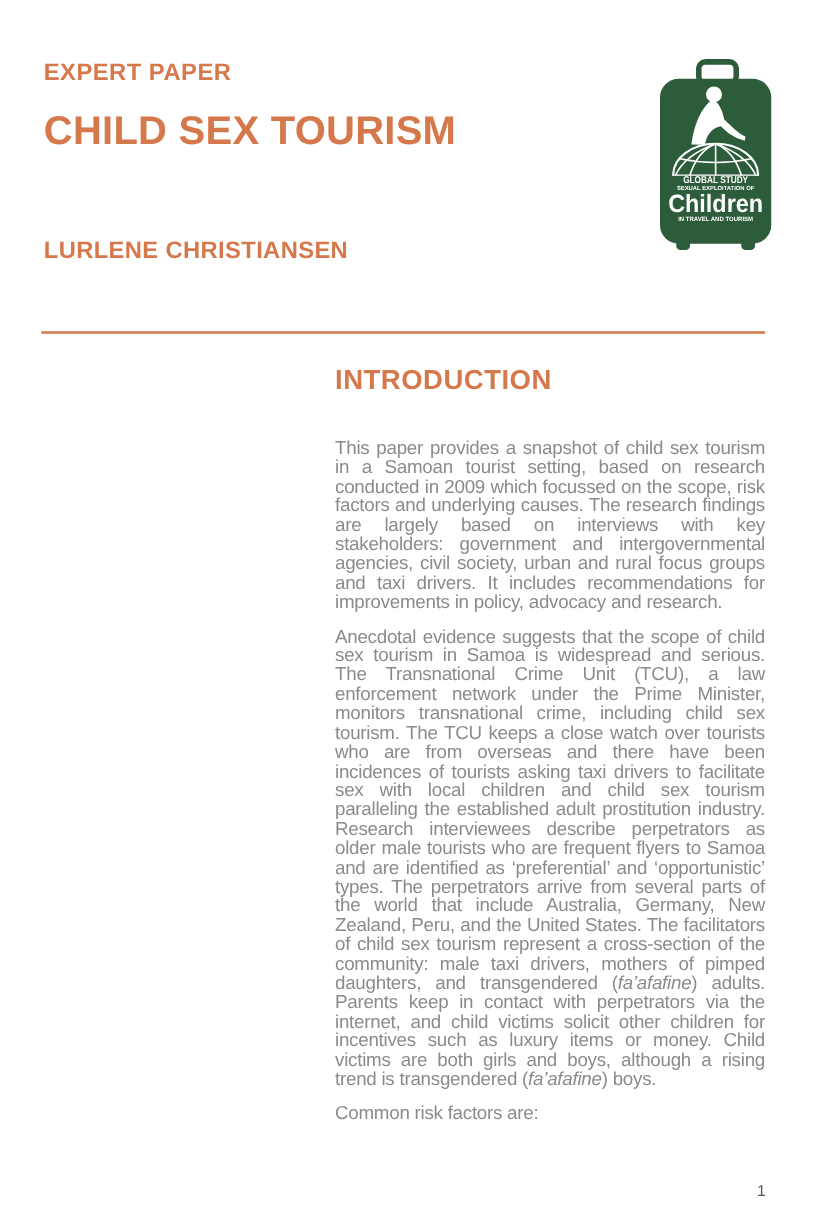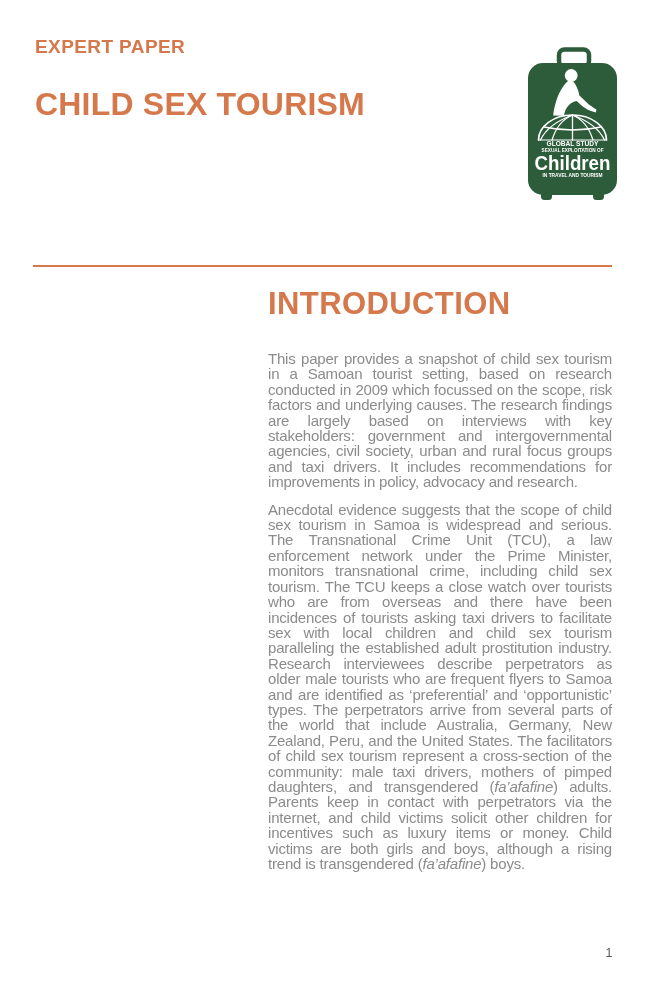--- a/index.html
+++ b/index.html
@@ -10,21 +10,21 @@
   }
   html,body{margin:0;padding:0;background:#ffffff;}
   .page{
     position:relative;
     width:656px;height:982px;
     background:#ffffff;
     font-family:"Liberation Sans","DejaVu Sans",sans-serif;
     overflow:hidden;
   }
   .kicker{
-    position:absolute;left:35px;top:36px;
+    position:absolute;left:35px;top:48px;
     font-size:19px;font-weight:bold;color:var(--accent);
     letter-spacing:0.4px;
   }
   .title{
     position:absolute;left:35px;top:86px;margin:0;
     font-size:32px;line-height:37px;font-weight:bold;color:var(--accent);
     letter-spacing:0.2px;
   }
   .author{
     position:absolute;left:35px;top:190px;
@@ -35,21 +35,21 @@
   .logo text{font-family:"Liberation Sans","DejaVu Sans",sans-serif;fill:#ffffff;}
   .rule{
     position:absolute;left:33px;top:265px;width:579px;height:2px;
     background:var(--accent);
   }
   .content{
     position:absolute;left:268px;top:291px;width:344px;
   }
   .content h2{
     margin:0 0 34px 0;
-    font-size:31px;line-height:26px;font-weight:bold;color:var(--accent);
+    font-size:22px;line-height:26px;font-weight:bold;color:var(--accent);
     letter-spacing:0.4px;
   }
   .content p{
     margin:0 0 12px 0;
     font-size:15px;line-height:15.4px;letter-spacing:-0.2px;
     color:var(--gray);
     text-align:justify;
   }
   .content p.lead{margin:4px 0 0 0;text-align:left;}
   .content h3{
@@ -71,20 +71,21 @@
 </style>
 </head>
 <body>
 
 <div class="page">
 
   <div class="kicker">EXPERT PAPER</div>
 
   <h1 class="title"><span>CHILD SEX TOURISM</span><br></h1>
 
+  <div class="author">LURLENE CHRISTIANSEN</div>
 
   <svg class="logo" width="104" height="160" viewBox="0 0 104 160" aria-hidden="true">
     <g>
       <rect x="35" y="5.5" width="30" height="17" rx="5.5" fill="none" stroke="var(--green)" stroke-width="4.5"></rect>
       <rect x="17" y="146" width="11" height="10" rx="3.5" fill="var(--green)"></rect>
       <rect x="69" y="146" width="11" height="10" rx="3.5" fill="var(--green)"></rect>
       <rect x="4" y="19" width="89" height="132" rx="15" fill="var(--green)"></rect>
     </g>
     <g fill="#ffffff">
       <circle cx="47.2" cy="31.5" r="6.4"></circle>
@@ -107,17 +108,18 @@
   </svg>
 
   <div class="rule"></div>
 
   <main class="content">
     <h2>INTRODUCTION</h2>
     <div id="paragraphs">
         <p><span>This paper provides a snapshot of child sex tourism in a Samoan tourist setting, based on research conducted in 2009 which focussed on the scope, risk factors and underlying causes. The research findings are largely based on interviews with key stakeholders: government and intergovernmental agencies, civil society, urban and rural focus groups and taxi drivers. It includes recommendations for improvements in policy, advocacy and research.</span></p>
         <p><span>Anecdotal evidence suggests that the scope of child sex tourism in Samoa is widespread and serious. The Transnational Crime Unit (TCU), a law enforcement network under the Prime Minister, monitors transnational crime, including child sex tourism. The TCU keeps a close watch over tourists who are from overseas and there have been incidences of tourists asking taxi drivers to facilitate sex with local children and child sex tourism paralleling the established adult prostitution industry. Research interviewees describe perpetrators as older male tourists who are frequent flyers to Samoa and are identified as ‘preferential’ and ‘opportunistic’ types. The perpetrators arrive from several parts of the world that include Australia, Germany, New Zealand, Peru, and the United States. The facilitators of child sex tourism represent a cross-section of the community: male taxi drivers, mothers of pimped daughters, and transgendered (</span><i>fa’afafine</i><span>) adults. Parents keep in contact with perpetrators via the internet, and child victims solicit other children for incentives such as luxury items or money. Child victims are both girls and boys, although a rising trend is transgendered (</span><i>fa’afafine</i><span>) boys.</span></p>
       </div>
+    <p class="lead">Common risk factors are:</p>
   </main>
 
   <div class="pagenum">1</div>
 
 </div>
 
 </body></html>

